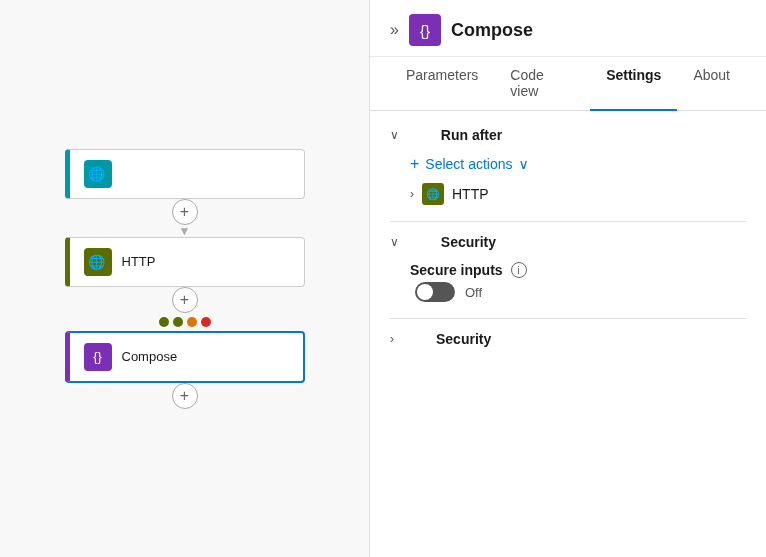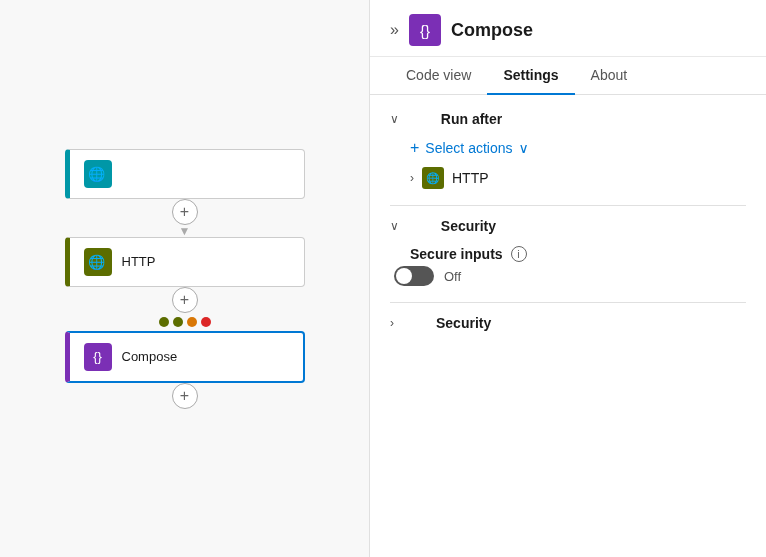--- a/index.html
+++ b/index.html
@@ -306,21 +306,21 @@
       font-size: 11px;
       color: #666;
       margin-left: 20px;
       margin-bottom: 8px;
     }
 
     .toggle-row {
       display: flex;
       align-items: center;
       gap: 10px;
-      margin-left: 4px;
+      margin-left: 25px;
     }
 
     .toggle {
       width: 40px;
       height: 20px;
       background: #555;
       border-radius: 10px;
       position: relative;
       cursor: pointer;
     }
@@ -407,20 +407,21 @@
 
 <div class="right-panel">
 
   <div class="panel-header">
     <button class="collapse-btn">»</button>
     <div class="panel-icon" style="font-size:15px;">{}</div>
     <span class="panel-title">Compose</span>
   </div>
 
   <div class="tabs">
+    <div class="tab">Parameters</div>
     <div class="tab">Code view</div>
     <div class="tab active">Settings</div>
     <div class="tab">About</div>
   </div>
 
   <div class="panel-content">
 
     <div class="section">
       <div class="section-header">
         <span class="chevron">∨</span>

